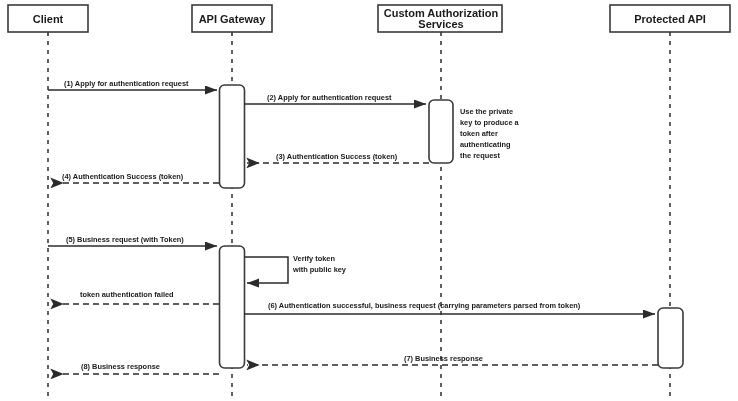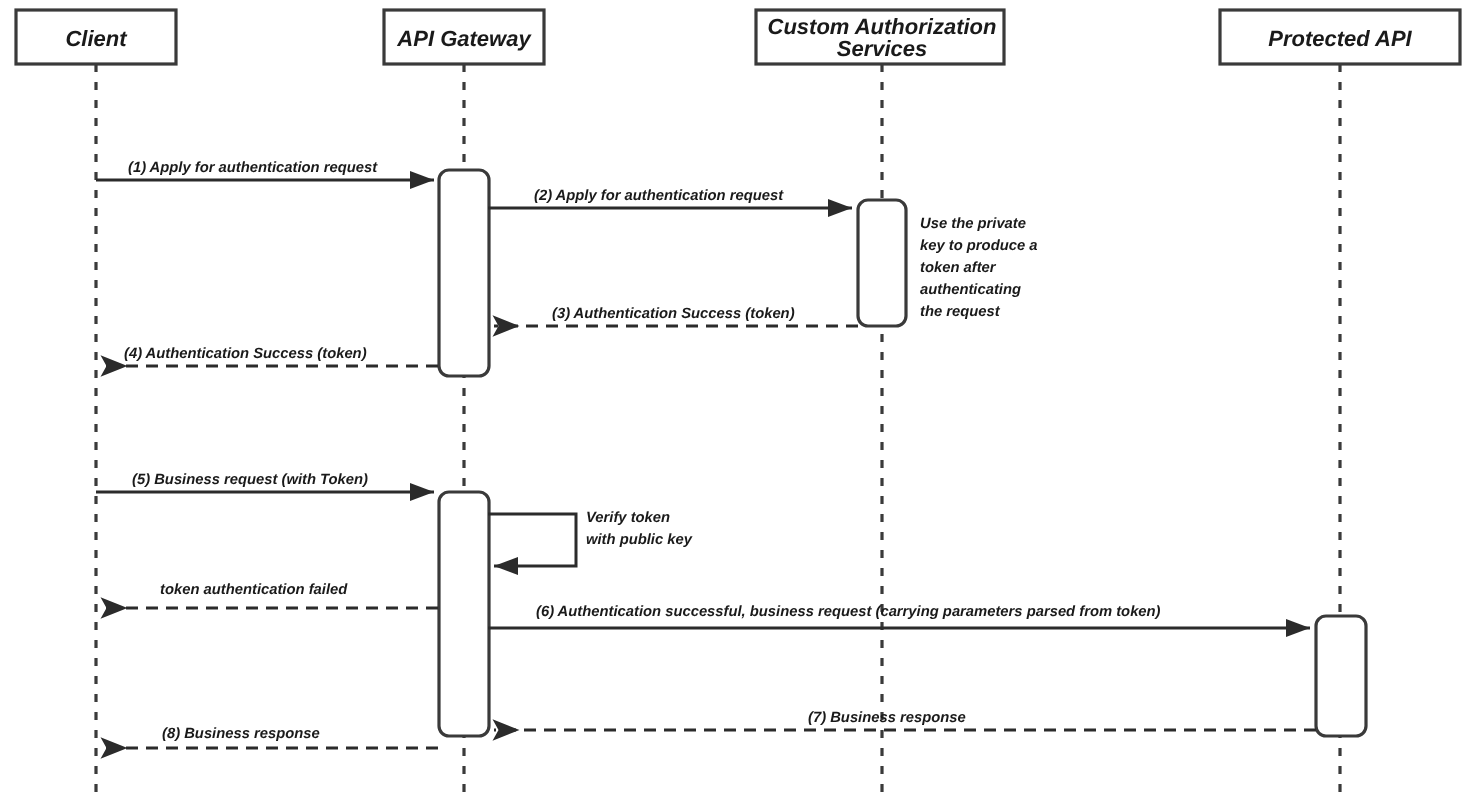--- a/index.html
+++ b/index.html
@@ -2,21 +2,21 @@
 <html><head>
 <meta charset="utf-8">
 <style>
   html,body{margin:0;padding:0;background:#ffffff;}
   body{
     width:738px;height:401px;
     font-family:"Liberation Sans","DejaVu Sans",sans-serif;
     overflow:hidden;
     position:relative;
   }
-  #diagram{position:absolute;left:0;top:0;width:738px;height:401px;font-style:italic;}
+  #diagram{position:absolute;left:0;top:0;width:738px;height:401px;}
   .lbl{
     font-size:7.4px;
     font-weight:bold;
     fill:#1a1a1a;
     font-family:"Liberation Sans","DejaVu Sans",sans-serif;
   }
   .note-lbl{
     font-size:7.4px;
     font-weight:bold;
     fill:#1a1a1a;

